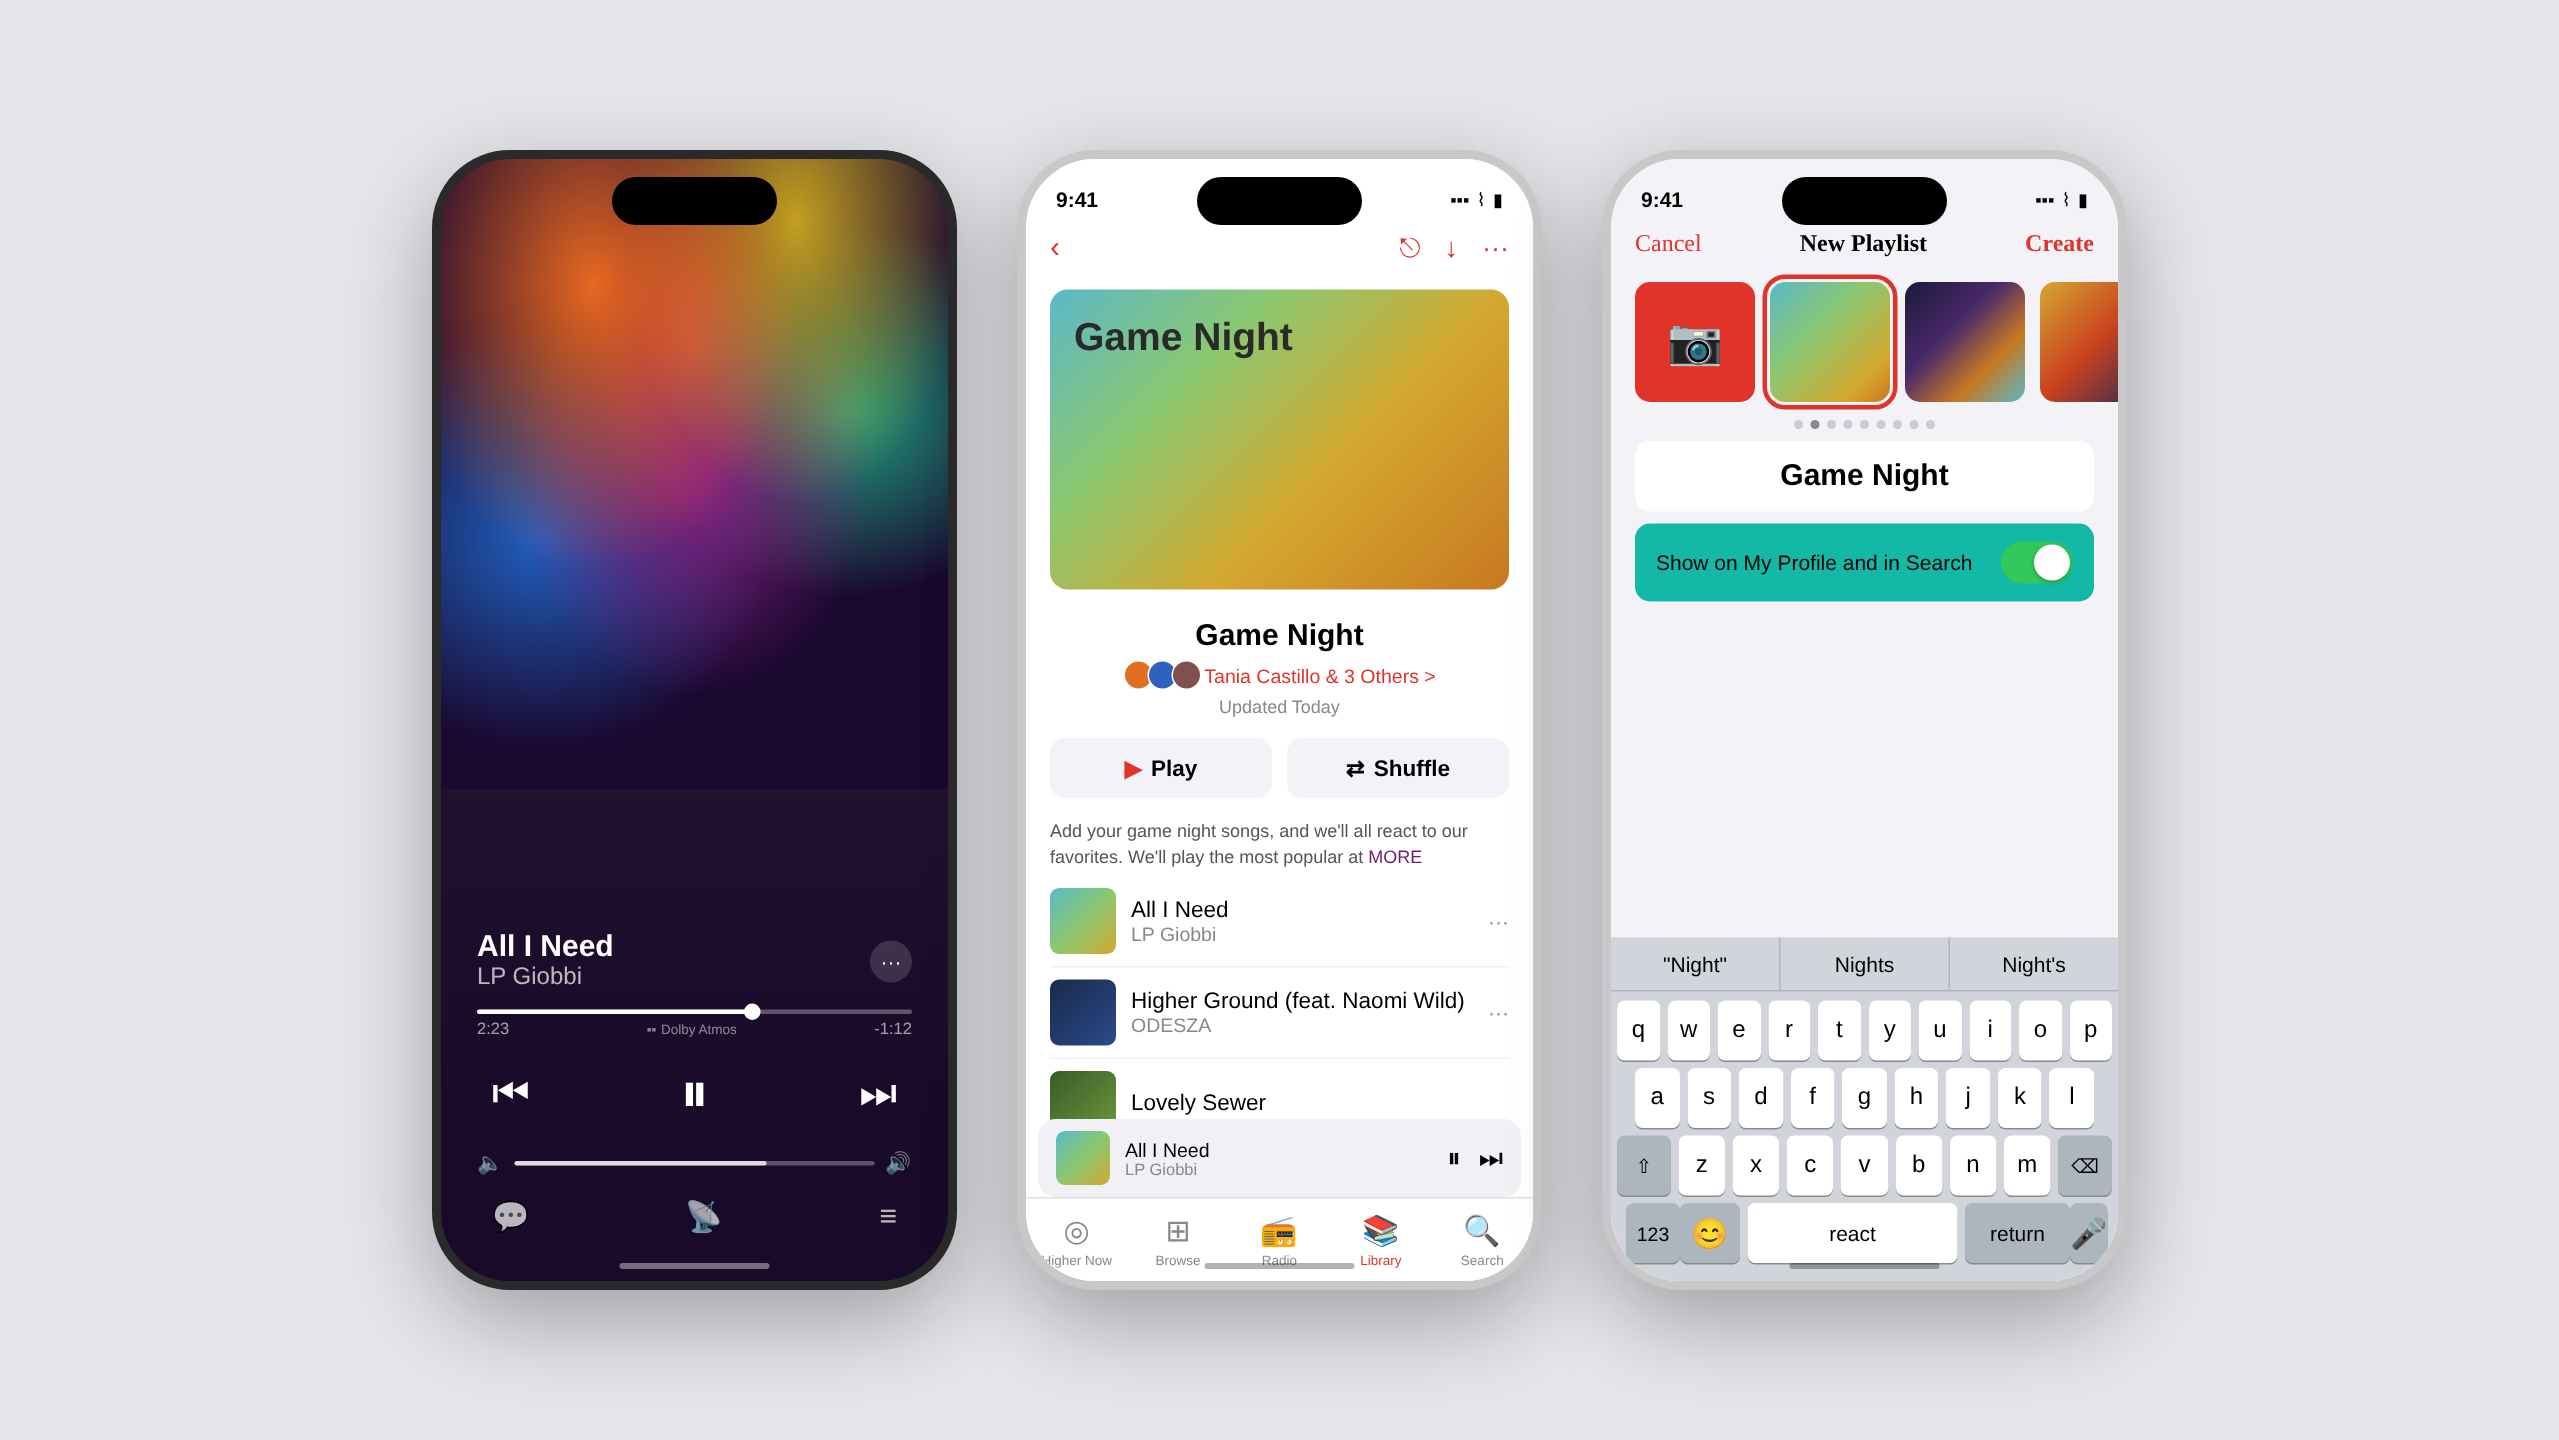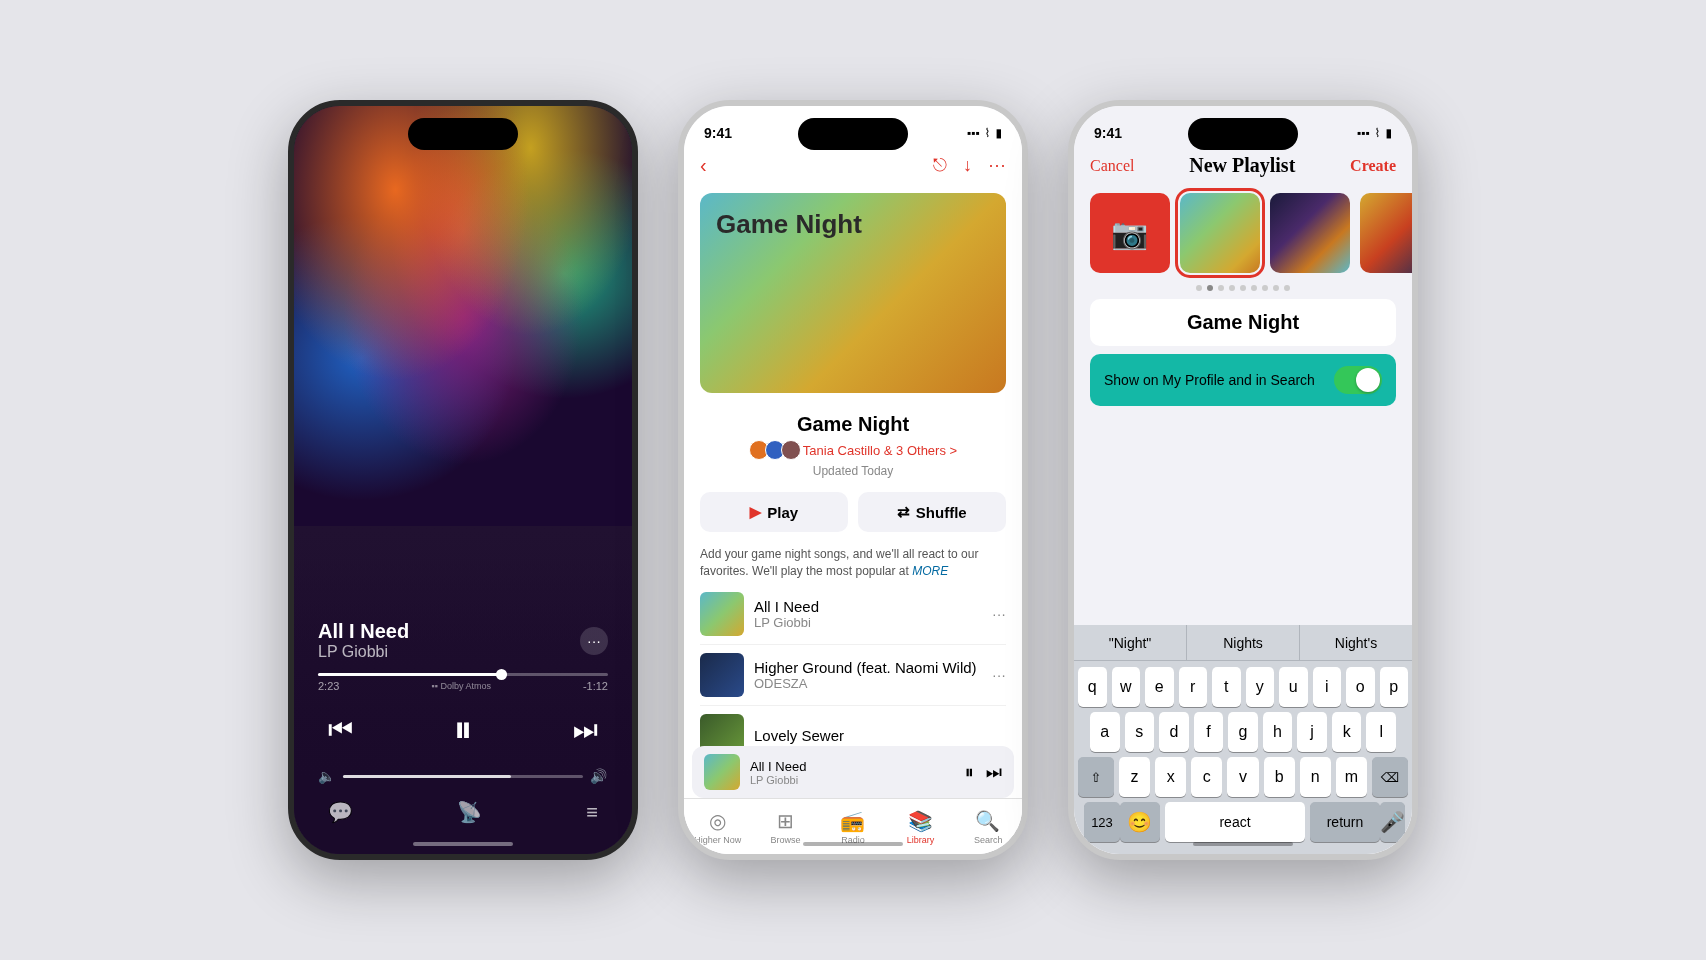--- a/index.html
+++ b/index.html
@@ -356,21 +356,21 @@
 
     .play-btn-icon { color: #e0342a; }
 
     .description-text {
       padding: 4px 16px;
       font-size: 12px;
       color: #555;
       line-height: 1.4;
     }
 
-    .more-link { color: #0369a1; font-style: italic; }
+    .more-link { color: #701a75; }
 
     .song-list { padding: 0 16px; }
 
     .song-item {
       display: flex;
       align-items: center;
       padding: 8px 0;
       border-bottom: 1px solid #f0f0f0;
       gap: 10px;
     }
@@ -453,21 +453,21 @@
     .new-playlist-header {
       display: flex;
       justify-content: space-between;
       align-items: center;
       padding: 4px 16px 8px;
       background: #f2f2f7;
       font-family: Liberation Serif, serif;
     }
 
     .header-cancel { color: #e0342a; font-size: 16px; }
-    .header-title { font-size: 20px; font-weight: 600; color: #000; }
+    .header-title { font-size: 16px; font-weight: 600; color: #000; }
     .header-create { color: #e0342a; font-size: 16px; font-weight: 600; }
 
     .cover-picker {
       display: flex;
       gap: 10px;
       padding: 8px 16px;
       overflow: hidden;
     }
 
     .cover-placeholder {

